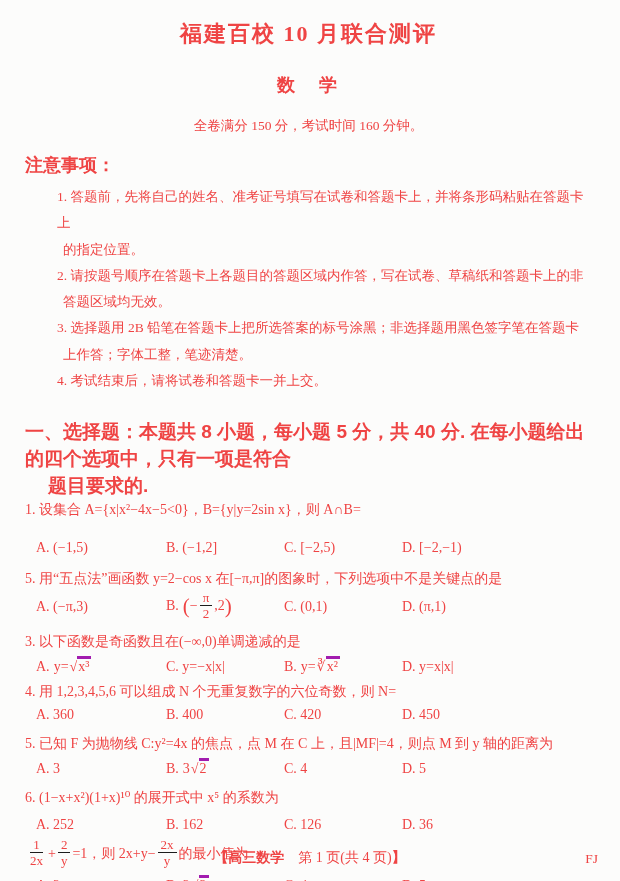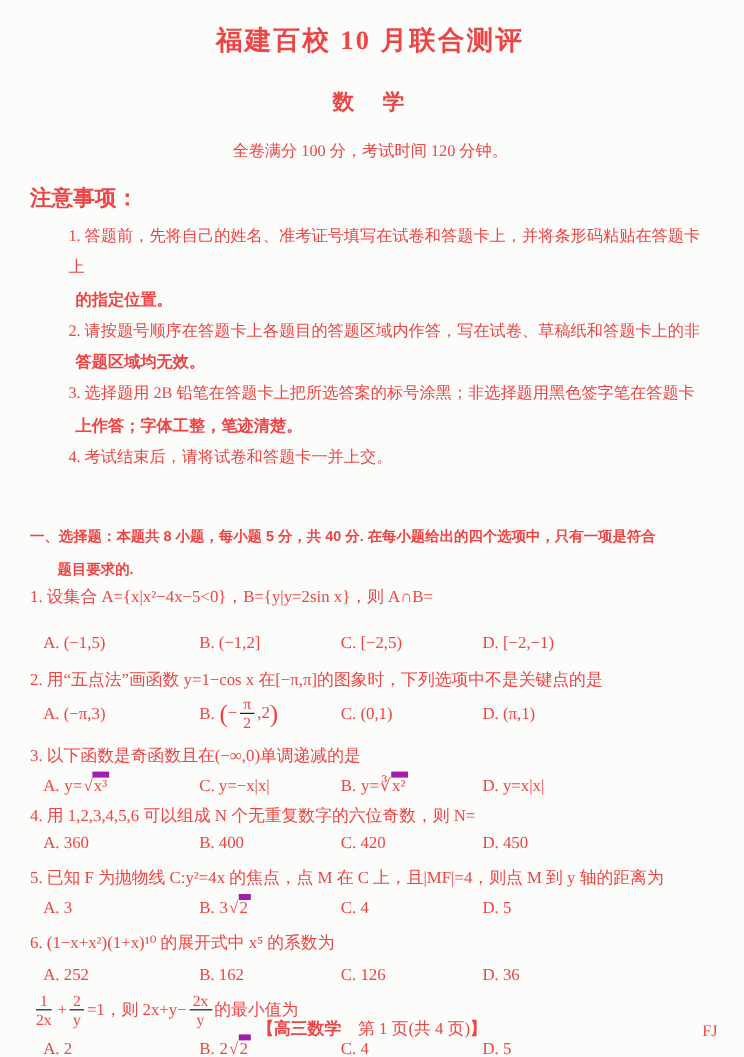--- a/index.html
+++ b/index.html
@@ -10,50 +10,50 @@
   }
   .content{padding:0 28px 0 25px;}
   .hei{font-family:"Liberation Sans","DejaVu Sans",sans-serif;font-weight:700;}
   .title{text-align:center;font-size:22px;font-weight:700;margin:0;padding-top:19px;letter-spacing:2px;line-height:30px;}
   .subject{text-align:center;font-size:18px;font-weight:700;margin:0;padding-top:18px;letter-spacing:3px;line-height:36px;}
   .exam-info{text-align:center;font-size:13.5px;margin:0;padding-top:14px;line-height:18px;}
   .notices{margin-top:20px;font-size:13.5px;}
   .notices-heading{font-size:18px;line-height:20px;}
   .notice-list{margin-top:9px;}
   .n-line{line-height:26.3px;padding-left:32px;}
-  .n-line.cont{padding-left:38px;font-weight:bold;}
-  .sec-header{margin-top:40px;font-size:12px;line-height:27px;}
+  .n-line.cont{padding-left:38px;}
+  .sec-header{margin-top:24px;font-size:19px;line-height:27px;}
   .sec-line2{padding-left:23px;}
   .question{font-size:14px;}
   .q-stem{line-height:22px;}
   .opt-row{display:grid;grid-template-columns:130px 118px 118px auto;margin-left:11px;align-items:center;line-height:20px;}
   .mt10{margin-top:10px}.mt8{margin-top:8px}.mt6{margin-top:6px}.mt4{margin-top:4px}.mt3{margin-top:17px}.mt2{margin-top:2px}
   .opt-label{margin-right:4px;}
   .frac{display:inline-flex;flex-direction:column;align-items:center;vertical-align:middle;line-height:13px;font-size:13px;margin:0 2px;position:relative;top:-1px;}
   .frac .num{padding:0 3px 1px;border-bottom:1px solid #1c1c1c;}
   .frac .den{padding:1px 3px 0;}
   .bigp{font-size:21px;font-weight:400;vertical-align:middle;position:relative;top:-1px;}
-  .rad{border-top:5px solid #a21caf;padding:0 2px 0 1px;}
+  .rad{border-top:3px solid #a21caf;padding:0 2px 0 1px;}
   .root{margin-left:1px;}
   .stem-flex{display:flex;align-items:center;flex-wrap:nowrap;line-height:22px;}
   .stem-flex>span{white-space:pre;}
   .footer{position:absolute;left:0;right:0;bottom:14px;font-size:14px;}
   .footer-center{text-align:center;}
   .footer-code{position:absolute;right:22px;bottom:0;font-size:13.5px;font-weight:400;}
   .fnorm{font-family:"Liberation Serif","DejaVu Serif",serif;font-weight:400;}
 </style>
 </head>
 <body>
 
 <div class="page">
   <div class="content">
 
     <h1 class="title">福建百校 10 月联合测评</h1>
     <h2 class="subject">数　学</h2>
-    <p class="exam-info">全卷满分 100 分，考试时间 120 分钟。</p>
+    <p class="exam-info">全卷满分 150 分，考试时间 160 分钟。</p>
 
     <div class="notices">
       <div class="notices-heading hei">注意事项：</div>
       <div class="notice-list">
         <div>
           <div class="n-line">1. 答题前，先将自己的姓名、准考证号填写在试卷和答题卡上，并将条形码粘贴在答题卡上</div>
           <div class="n-line cont">的指定位置。</div>
         </div>
         <div>
           <div class="n-line">2. 请按题号顺序在答题卡上各题目的答题区域内作答，写在试卷、草稿纸和答题卡上的非</div>
@@ -78,21 +78,21 @@
       <div class="q-stem">1. 设集合 A={x|x²−4x−5&lt;0}，B={y|y=2sin x}，则 A∩B=</div>
       <div class="opt-row mt3">
         <span>A. (−1,5)</span>
         <span>B. (−1,2]</span>
         <span>C. [−2,5)</span>
         <span>D. [−2,−1)</span>
       </div>
     </div>
 
     <div class="question">
-      <div class="q-stem mt10">2. 用“五点法”画函数 y=1−cos x 在[−π,π]的图象时，下列选项中不是关键点的是</div>
+      <div class="q-stem mt10">5. 用“五点法”画函数 y=2−cos x 在[−π,π]的图象时，下列选项中不是关键点的是</div>
       <div class="opt-row mt2">
         <span>A. (−π,3)</span>
         <span>
           <span class="opt-label">B.</span><span class="bigp">(</span><span>−</span><span class="frac">
               <span class="num">π</span>
               <span class="den">2</span>
             </span><span>,2</span><span class="bigp">)</span>
         </span>
         <span>C. (0,1)</span>
         <span>D. (π,1)</span>

